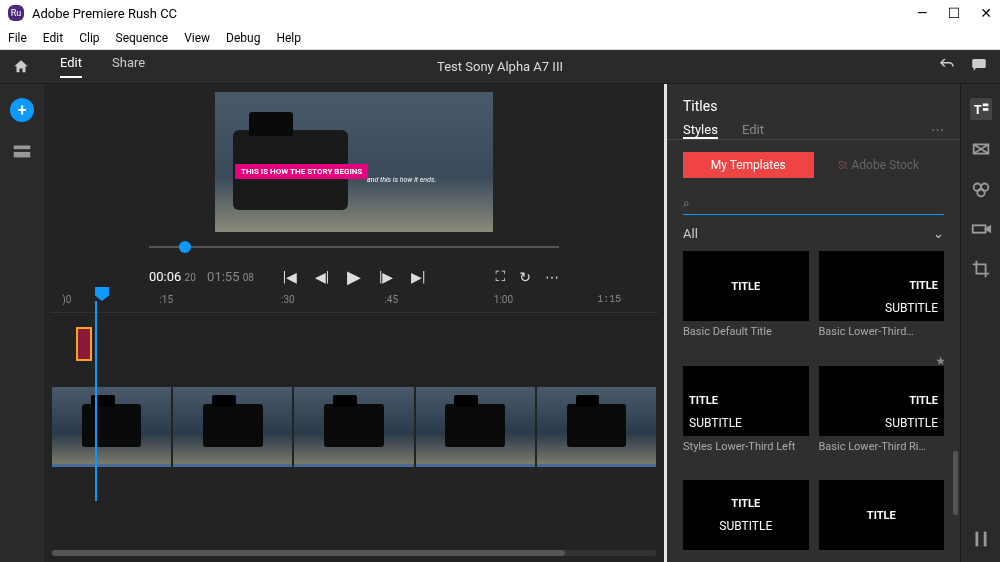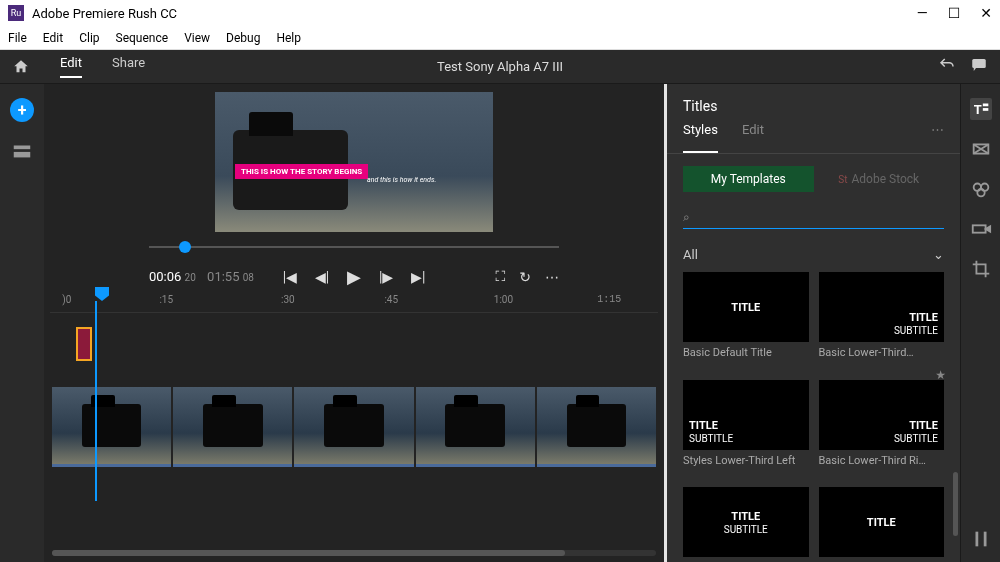--- a/index.html
+++ b/index.html
@@ -1,18 +1,18 @@
 <!DOCTYPE html>
 <html><head>
 <meta charset="utf-8">
 <style>
 *{margin:0;padding:0;box-sizing:border-box;font-family:-apple-system,BlinkMacSystemFont,"Segoe UI",Roboto,sans-serif}
 body{width:1000px;height:562px;background:#232323;color:#ccc;overflow:hidden;font-size:13px}
 .titlebar{height:26px;background:#fff;display:flex;align-items:center;padding:0 8px;color:#000}
-.titlebar .logo{width:16px;height:16px;background:#4b2a7b;display:inline-flex;align-items:center;justify-content:center;color:#fff;font-size:9px;font-weight:normal;border-radius:0;margin-right:8px}
+.titlebar .logo{width:16px;height:16px;background:#4b2a7b;display:inline-flex;align-items:center;justify-content:center;color:#fff;font-size:9px;font-weight:normal;border-radius:6px;margin-right:8px}
 .titlebar .wincontrols{margin-left:auto;display:flex;gap:20px;font-size:14px}
 .menubar{height:24px;background:#fff;display:flex;align-items:center;padding:0 8px;gap:16px;color:#000;font-size:12px;border-bottom:1px solid #ddd}
 .topnav{height:34px;background:#2a2a2a;display:flex;align-items:center;padding:0 12px;border-bottom:1px solid #1a1a1a}
 .topnav .home-icon{width:18px;height:18px;margin-right:30px}
 .topnav .tabs{display:flex;gap:30px}
 .topnav .tab{padding-bottom:6px;cursor:pointer}
 .topnav .tab.active{border-bottom:2px solid #fff;color:#fff}
 .topnav .project-title{position:absolute;left:50%;transform:translateX(-50%);color:#ddd}
 .topnav .right-icons{margin-left:auto;display:flex;gap:14px;align-items:center}
 .main{display:flex;height:478px}
@@ -44,34 +44,34 @@
 .title-clip{position:absolute;top:40px;left:32px;width:16px;height:34px;background:#8b1a3a;border:2px solid #f5a623}
 .video-track{position:absolute;top:100px;left:8px;right:8px;height:80px;display:flex;gap:2px}
 .video-clip{flex:1;background:linear-gradient(180deg,#4a5a6a 0%,#2a3a4a 60%,#7a7a6a 100%);border-bottom:3px solid #4a6a9a;position:relative;display:flex;align-items:center;justify-content:center}
 .video-clip .mini-cam{width:50%;height:55%;background:#0a0a0a;border-radius:3px;position:relative}
 .video-clip .mini-cam::before{content:"";position:absolute;width:40%;height:28%;background:#000;top:-22%;left:15%;border-radius:2px 2px 0 0}
 .timeline-scroll{position:absolute;bottom:6px;left:8px;right:8px;height:6px;background:#333;border-radius:3px}
 .timeline-scroll-thumb{height:100%;width:85%;background:#555;border-radius:3px}
 .right-panel{width:296px;background:#2f2f2f;display:flex;flex-direction:column;border-left:3px solid #e5e5e5}
 .panel-header{padding:14px 16px 8px;font-size:14px;color:#fff}
 .panel-tabs{display:flex;gap:24px;padding:0 16px;border-bottom:1px solid #444}
-.panel-tab{padding-bottom:14px;cursor:pointer;color:#888}
+.panel-tab{padding-bottom:0;cursor:pointer;color:#888}
 .panel-tab.active{color:#fff;border-bottom:2px solid #fff}
 .panel-more{margin-left:auto;color:#888;cursor:pointer}
 .template-toggle{display:flex;margin:12px 16px;gap:0}
 .toggle-btn{flex:1;padding:6px;text-align:center;font-size:12px;cursor:pointer}
-.toggle-btn.active{background:#14532d;color:#fff}
+.toggle-btn.active{background:#ef4444;color:#fff}
 .toggle-btn.disabled{color:#666}
 .search-row{margin:4px 16px 10px;display:flex;align-items:center;border-bottom:1px solid #0d99ff;padding-bottom:2px}
 .search-row input{flex:1;background:transparent;border:none;outline:none;color:#fff;font-size:12px;padding:2px 4px}
-.filter-row{margin:8px 16px 10px;display:flex;align-items:center;justify-content:space-between;cursor:pointer;font-size:13px}
+.filter-row{margin:1px 16px 10px;display:flex;align-items:center;justify-content:space-between;cursor:pointer;font-size:13px}
 .title-grid{flex:1;overflow-y:auto;padding:0 16px;display:grid;grid-template-columns:1fr 1fr;gap:16px 10px}
 .title-card{display:flex;flex-direction:column;gap:4px}
 .title-thumb{height:70px;background:#000;display:flex;flex-direction:column;align-items:center;justify-content:center;color:#fff;font-weight:bold;font-size:11px;cursor:pointer;position:relative}
-.title-thumb .sub{font-size:10px;font-weight:normal;margin-top:1px}
+.title-thumb .sub{font-size:12px;font-weight:normal;margin-top:9px}
 .title-thumb.lower-right{align-items:flex-end;justify-content:flex-end;padding:6px}
 .title-thumb.lower-left{align-items:flex-start;justify-content:flex-end;padding:6px}
 .title-label{font-size:11px;color:#aaa;white-space:nowrap;overflow:hidden;text-overflow:ellipsis}
 .star-icon{position:absolute;right:-2px;bottom:-18px;color:#888;font-size:12px}
 .rightbar{width:40px;background:#2a2a2a;display:flex;flex-direction:column;align-items:center;padding-top:14px;gap:18px;border-left:1px solid #1a1a1a}
 .rightbar .tool{width:22px;height:22px;display:flex;align-items:center;justify-content:center;cursor:pointer;color:#999}
 .rightbar .tool.active{background:#444;color:#fff;border-radius:2px}
 .vscroll{position:absolute;right:2px;top:200px;width:5px;height:64px;background:#555;border-radius:3px}
 svg{width:100%;height:100%}
 </style>

